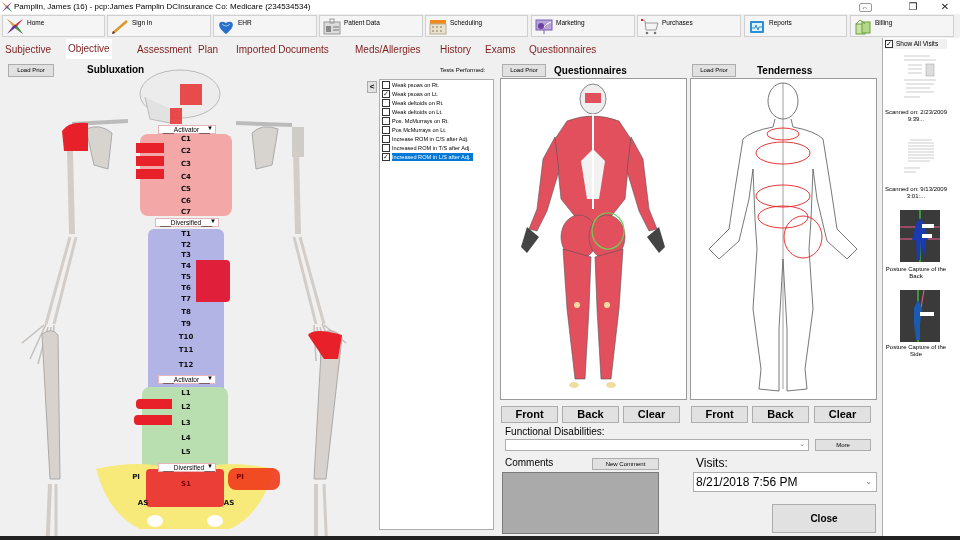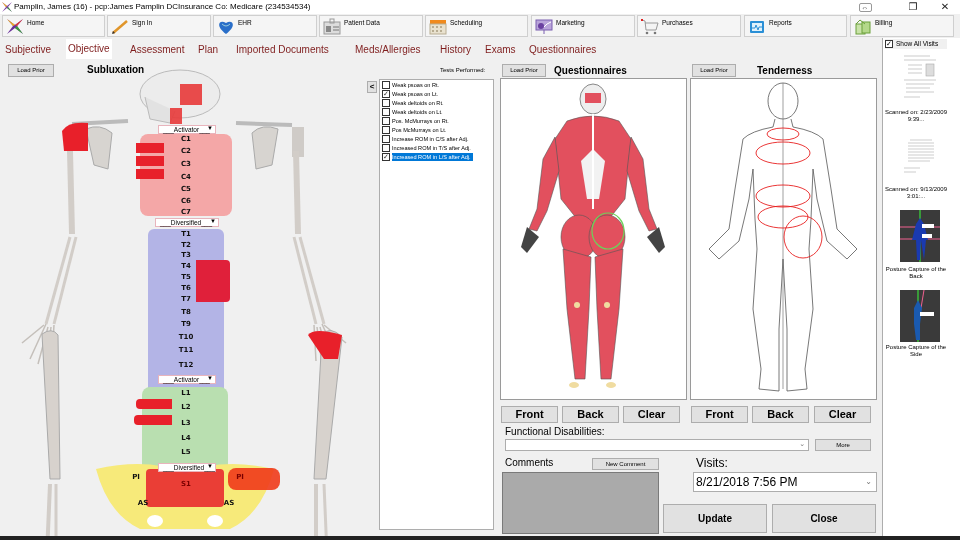--- a/index.html
+++ b/index.html
@@ -145,21 +145,21 @@
         <rect x="8" y="4" width="8" height="11" fill="#b4d88a" stroke="#6aa03a"></rect>
         <path d="M2,6 L6,2 L11,6" fill="none" stroke="#6aa03a"></path>
       </svg>
     <span class="lbl">Billing</span>
   </div>
 </div>
 
 <div class="tabs">
   <div class="tab" style="left:3px;">Subjective</div>
   <div class="tab active" style="left:66px;">Objective</div>
-  <div class="tab" style="left:128px;text-align:right;">Assessment</div>
+  <div class="tab" style="left:135px;text-align:right;">Assessment</div>
   <div class="tab" style="left:196px;">Plan</div>
   <div class="tab" style="left:234px;">Imported Documents</div>
   <div class="tab" style="left:353px;">Meds/Allergies</div>
   <div class="tab" style="left:438px;">History</div>
   <div class="tab" style="left:483px;">Exams</div>
   <div class="tab" style="left:527px;">Questionnaires</div>
 </div>
 
 <div class="content">
 
@@ -371,21 +371,20 @@
   <div class="comments-label">Comments</div>
   <div class="btn-sm" style="left:592px;top:399px;width:67px;height:12px;line-height:10px;">New Comment</div>
   <div class="comments-box"></div>
 
   <div class="visits-label">Visits:</div>
   <div class="visits-select">
     <span>8/21/2018 7:56 PM</span>
     <span class="arr">⌄</span>
   </div>
 
-  <div class="bigbtn" style="left:663px;top:445px;width:104px;height:29px;line-height:27px;font-size:10px;">Update</div>
   <div class="bigbtn" style="left:772px;top:445px;width:104px;height:29px;line-height:27px;font-size:10px;">Close</div>
 </div>
 
 <div class="sidebar">
   <div class="show-all">
     <span class="cb">✓</span>
     <span class="t">Show All Visits</span>
   </div>
 
   <div class="thumb" style="top:14px;height:48px;background:#fff;">

